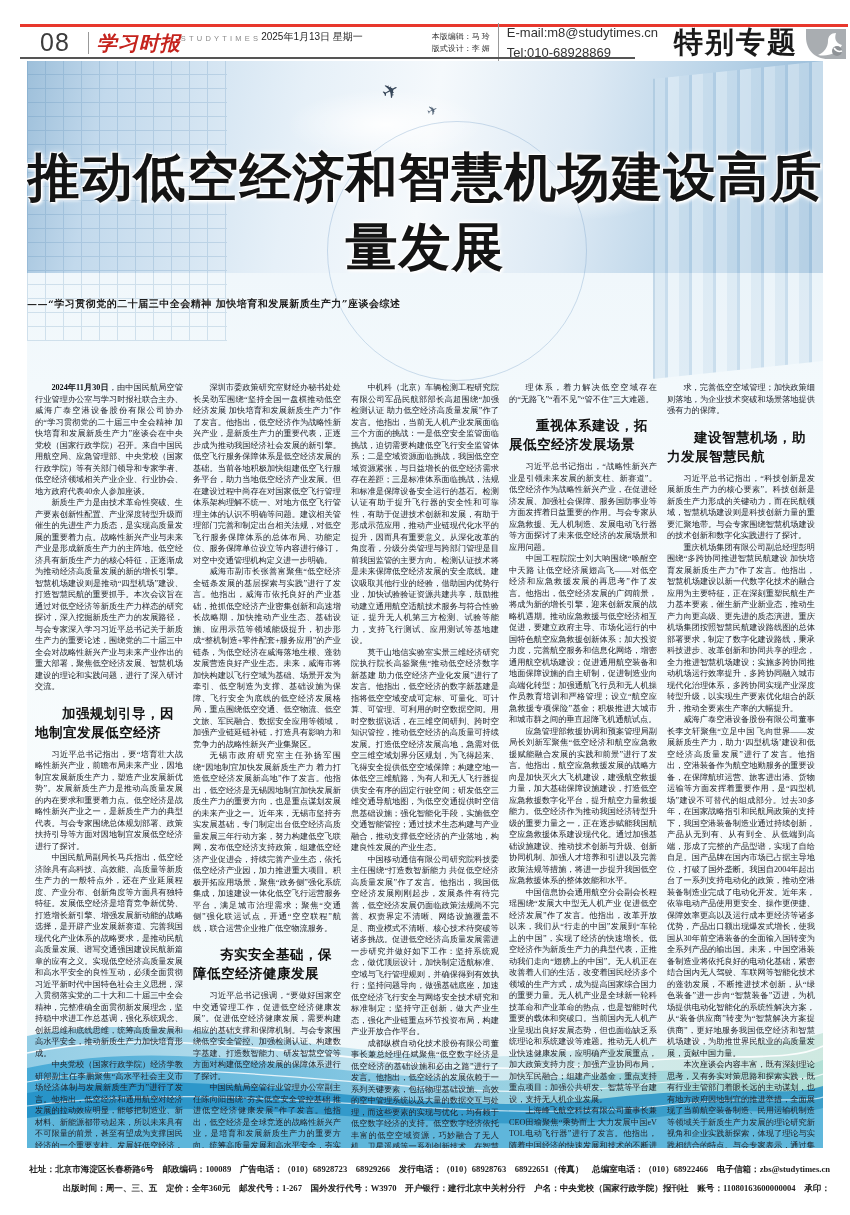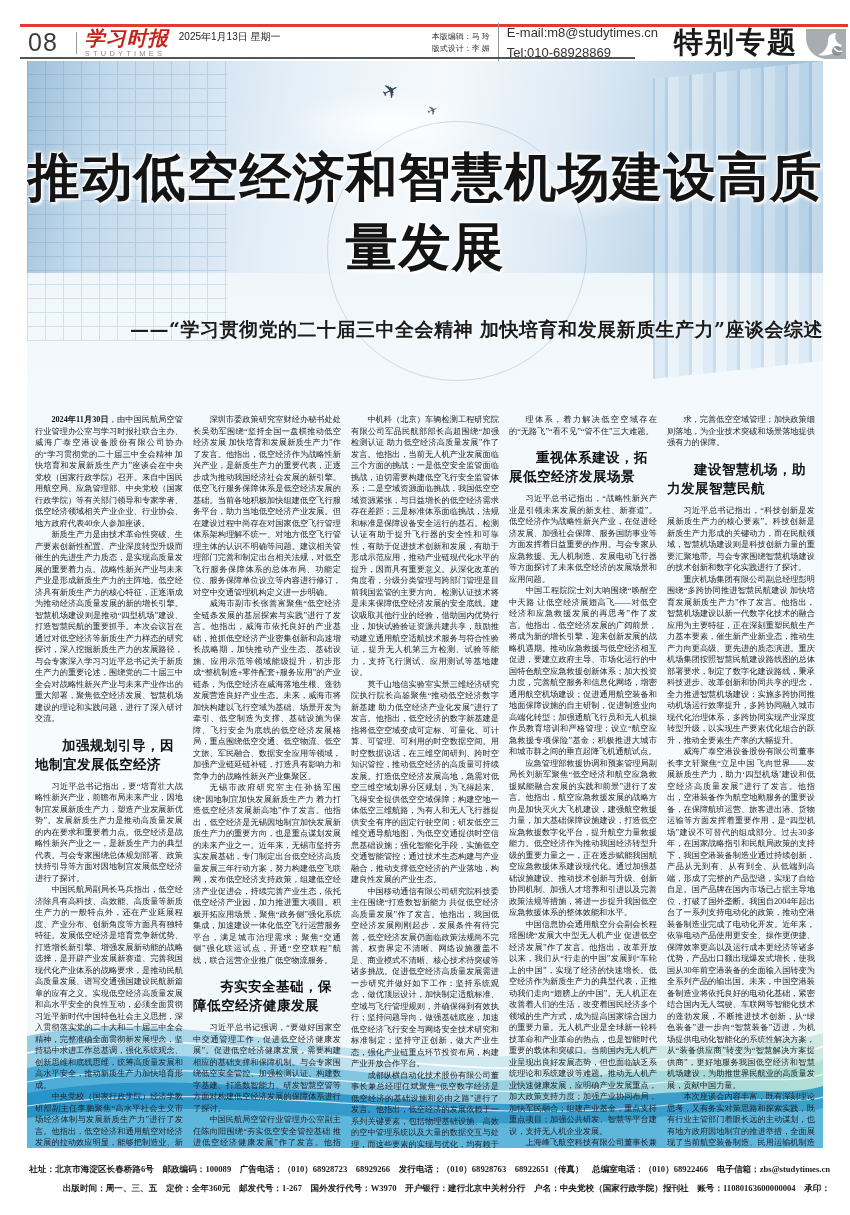--- a/index.html
+++ b/index.html
@@ -1,24 +1,24 @@
 <!DOCTYPE html>
 <html><head>
 <meta charset="utf-8">
 <style>
   * { margin:0; padding:0; box-sizing:border-box; }
   html,body { width:850px; background:#fff; font-family:"Liberation Sans",sans-serif; }
   .page { position:relative; width:850px; height:1215px; background:#fff; overflow:hidden; }
 
   
   .top-red-line { position:absolute; left:20px; right:2px; top:24px; height:3px; background:#e8372c; }
-  .header { position:absolute; left:20px; right:2px; top:27px; height:31px; display:flex; align-items:center; }
+  .header { position:absolute; left:32px; right:2px; top:27px; height:31px; display:flex; align-items:center; }
   .page-num { font-size:25px; color:#3c3c3c; font-weight:400; letter-spacing:1px; padding:0 10px 0 8px; }
   .vdiv { width:1px; height:22px; background:#999; margin:0 8px; }
-  .masthead { display:flex; flex-direction:column; line-height:1; margin-right:10px; }
+  .masthead { display:flex; flex-direction:row; line-height:1; }
   .masthead-cn { font-family:"DejaVu Serif","Liberation Serif",serif; font-weight:700; font-style:italic; font-size:20px; color:#c5231d; letter-spacing:1px; }
   .masthead-en { font-size:7.5px; color:#8a8a8a; letter-spacing:3.2px; margin-top:2px; }
   .header-date { font-size:10px; color:#222; font-weight:400; align-self:flex-start; margin-top:3px; }
   .header-spacer { flex:1; }
   .edit-block { font-size:8px; color:#333; line-height:1.5; text-align:left; font-family:"Liberation Serif",serif; }
   .contact-block { font-size:13px; color:#333; line-height:1.5; margin-left:8px; padding-left:8px; border-left:1px solid #999; }
   .section-title { font-size:29px; font-weight:700; color:#1a1a1a; letter-spacing:2px; margin:0 6px 0 16px; font-family:"Liberation Sans",sans-serif; }
   .swan { width:44px; height:36px; }
   .header-gray-line { position:absolute; left:20px; top:57px; width:615px; height:2px; background:#555; }
 
@@ -38,22 +38,22 @@
           background:repeating-linear-gradient(90deg,#cfe2f0 0 10px,#aac9e2 10px 13px,#e8f2f9 13px 24px);
           border-left:2px solid #9fc0da; }
   .globe-arc { position:absolute; left:300px; top:60px; width:260px; height:260px; border:1px solid rgba(120,160,200,.35); border-radius:50%; }
   .plane { position:absolute; color:#37475a; text-shadow:0 0 2px rgba(255,255,255,.6); }
   .plane1 { left:355px; top:18px; font-size:20px; transform:rotate(-28deg); }
   .plane2 { left:400px; top:42px; font-size:13px; transform:rotate(-24deg); color:#56677a; }
 
   .headline { position:relative; z-index:2; text-align:center; margin-top:82px;
           font-family:"DejaVu Serif","Liberation Serif",serif; font-weight:700; font-size:52px; letter-spacing:1px; color:#141414;
           text-shadow:0 0 3px #fff,0 0 6px #fff,1px 1px 0 #fff,-1px -1px 0 #fff,2px 2px 3px rgba(255,255,255,.9); }
-  .subhead { position:relative; z-index:2; text-align:right; margin-top:34px;
-          font-family:"DejaVu Serif","Liberation Serif",serif; font-weight:700; font-size:19px; color:#1c1c1c; letter-spacing:.5px;
+  .subhead { position:relative; z-index:2; text-align:left; margin-top:14px;
+          font-family:"DejaVu Serif","Liberation Serif",serif; font-weight:700; font-size:10px; color:#1c1c1c; letter-spacing:.5px;
           text-shadow:0 0 3px rgba(255,255,255,.9); }
 
   
   .cols { position:relative; z-index:2; display:flex; gap:10px; padding:0 8px; margin-top:34px; height:826px; overflow:hidden; }
   .col { flex:1 1 0; overflow:hidden;margin-top:37px; }
   .para { font-size:8.2px; line-height:11.5px; color:#21242c; text-align:justify; text-indent:2em; word-break:break-all; font-family:"Liberation Serif","DejaVu Serif",serif; }
   .para.lead b { font-weight:700; color:#101318; }
   .col-heading { font-size:13.5px; line-height:19px; font-weight:700; color:#111; text-indent:2em; margin:11px 0 7px; letter-spacing:.5px; font-family:"Liberation Sans",sans-serif; word-break:break-all; }
 
   

